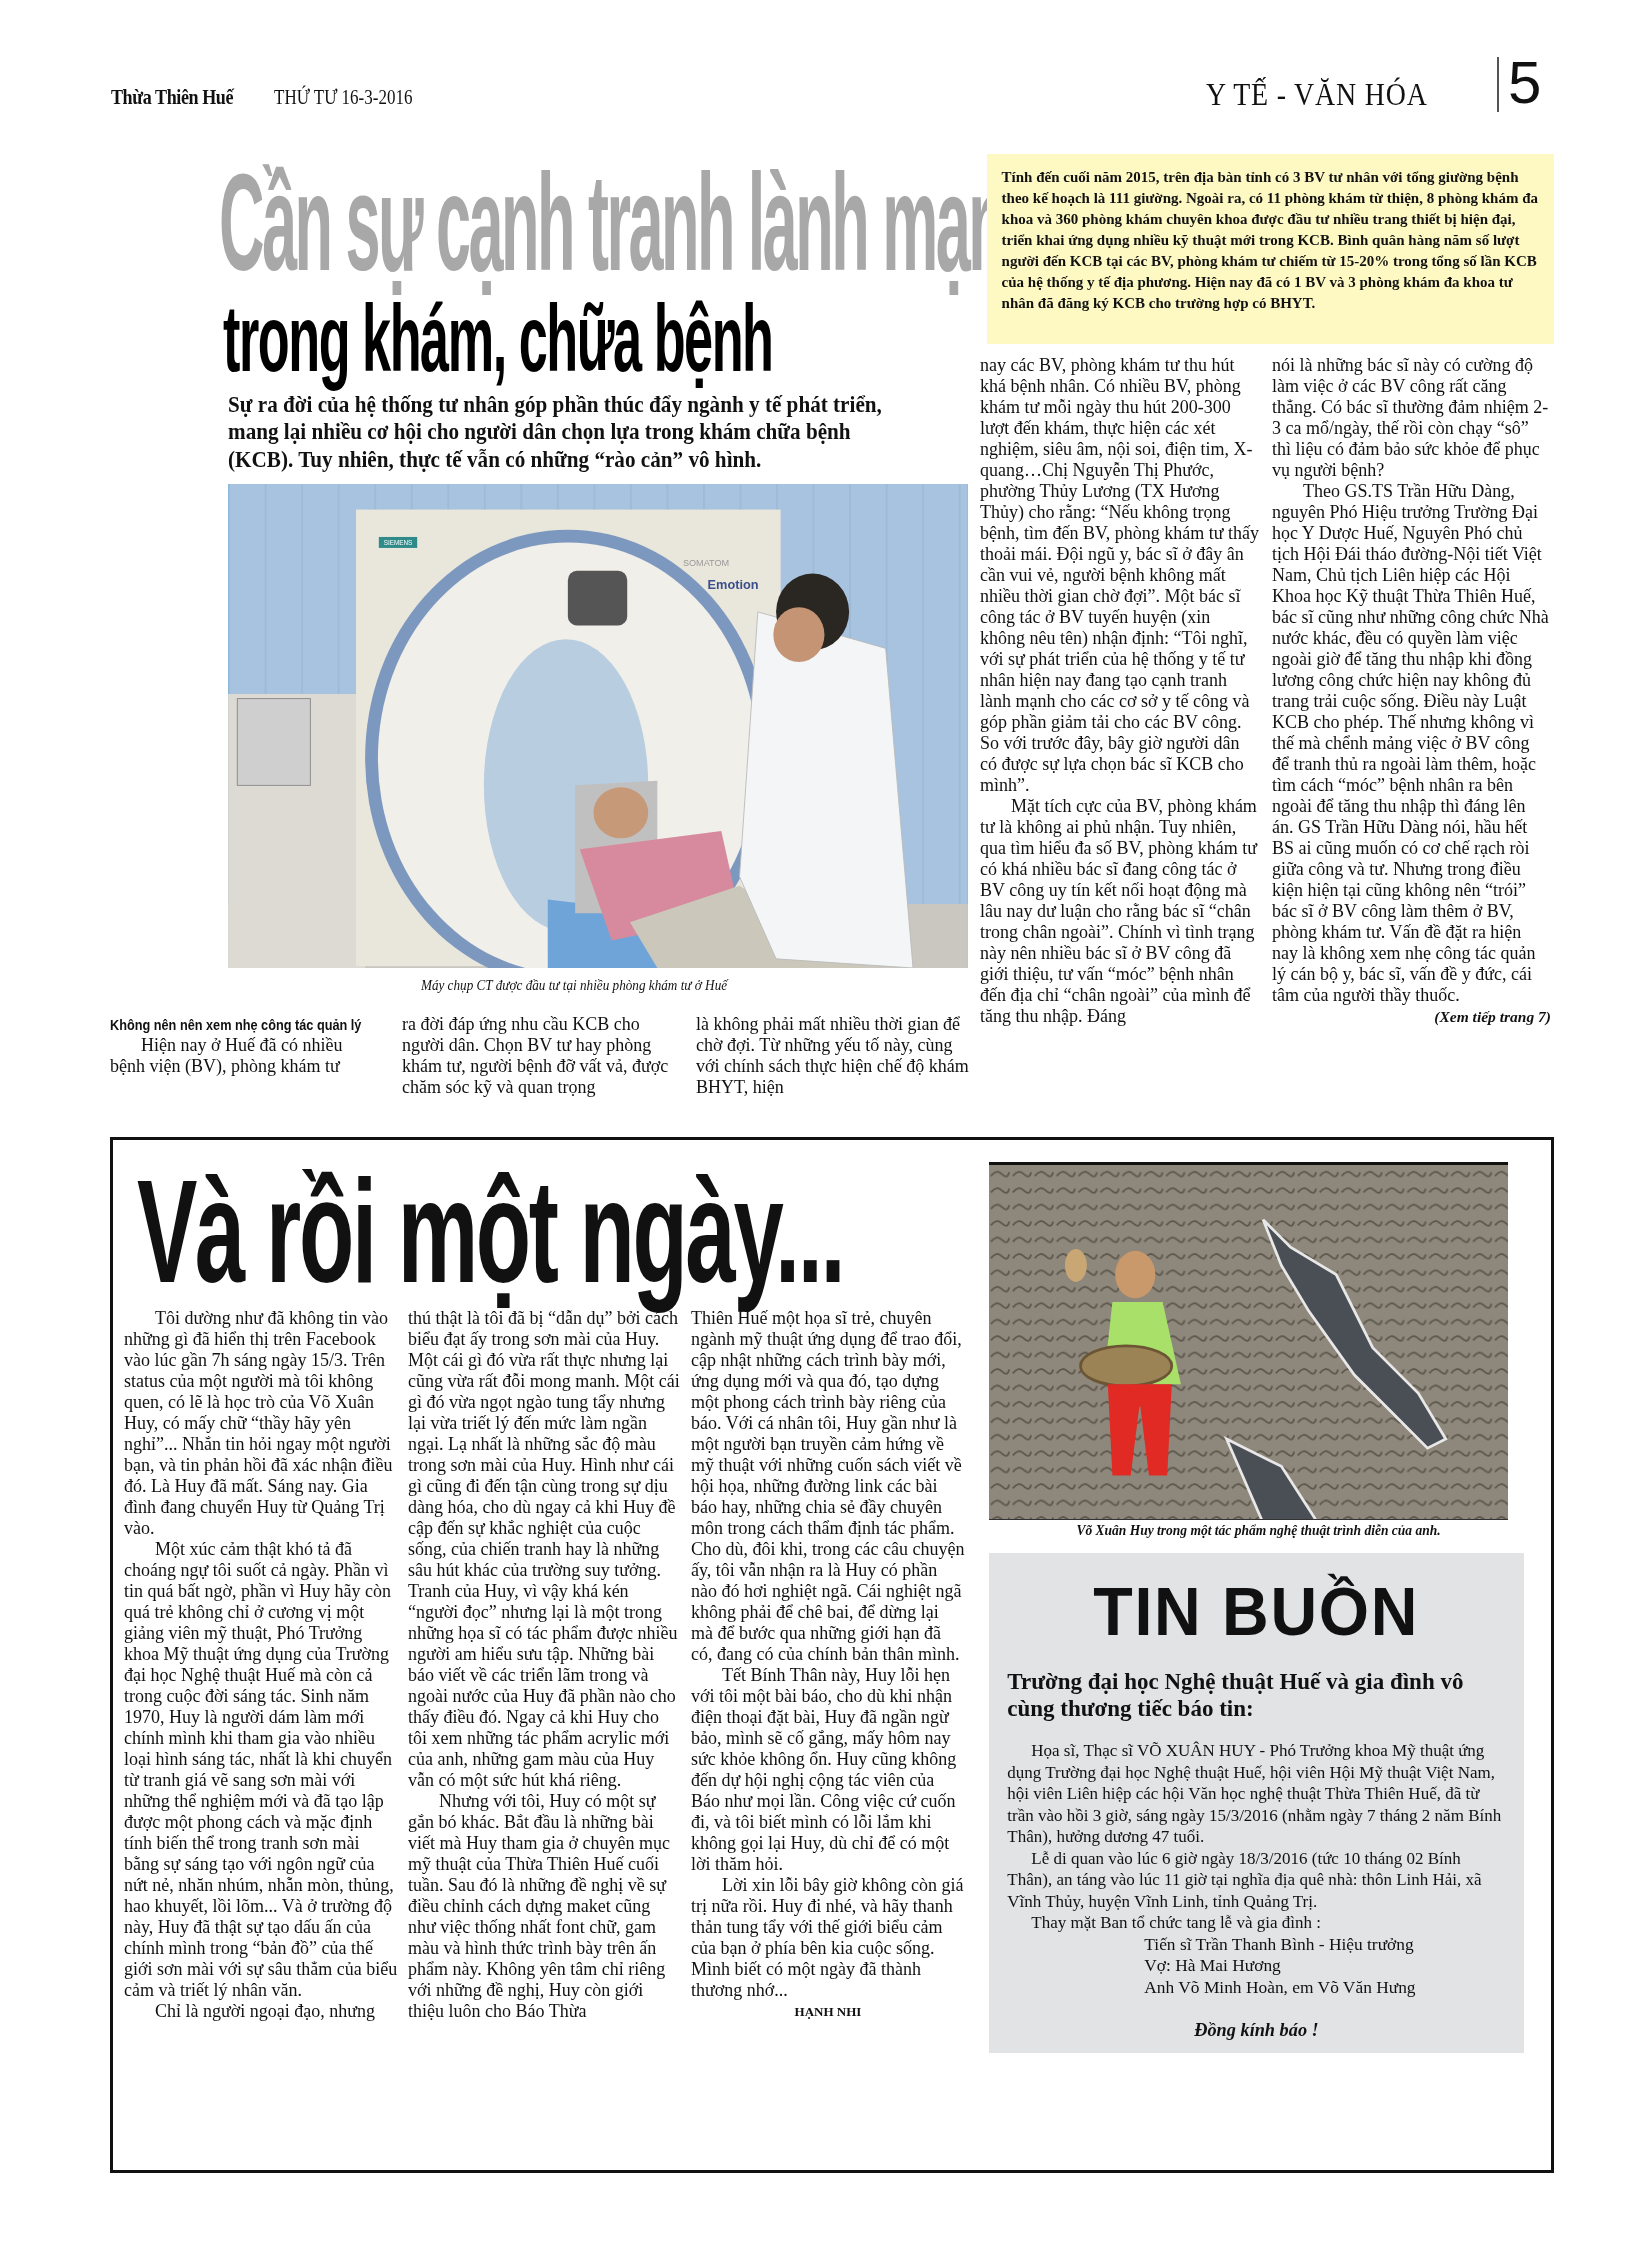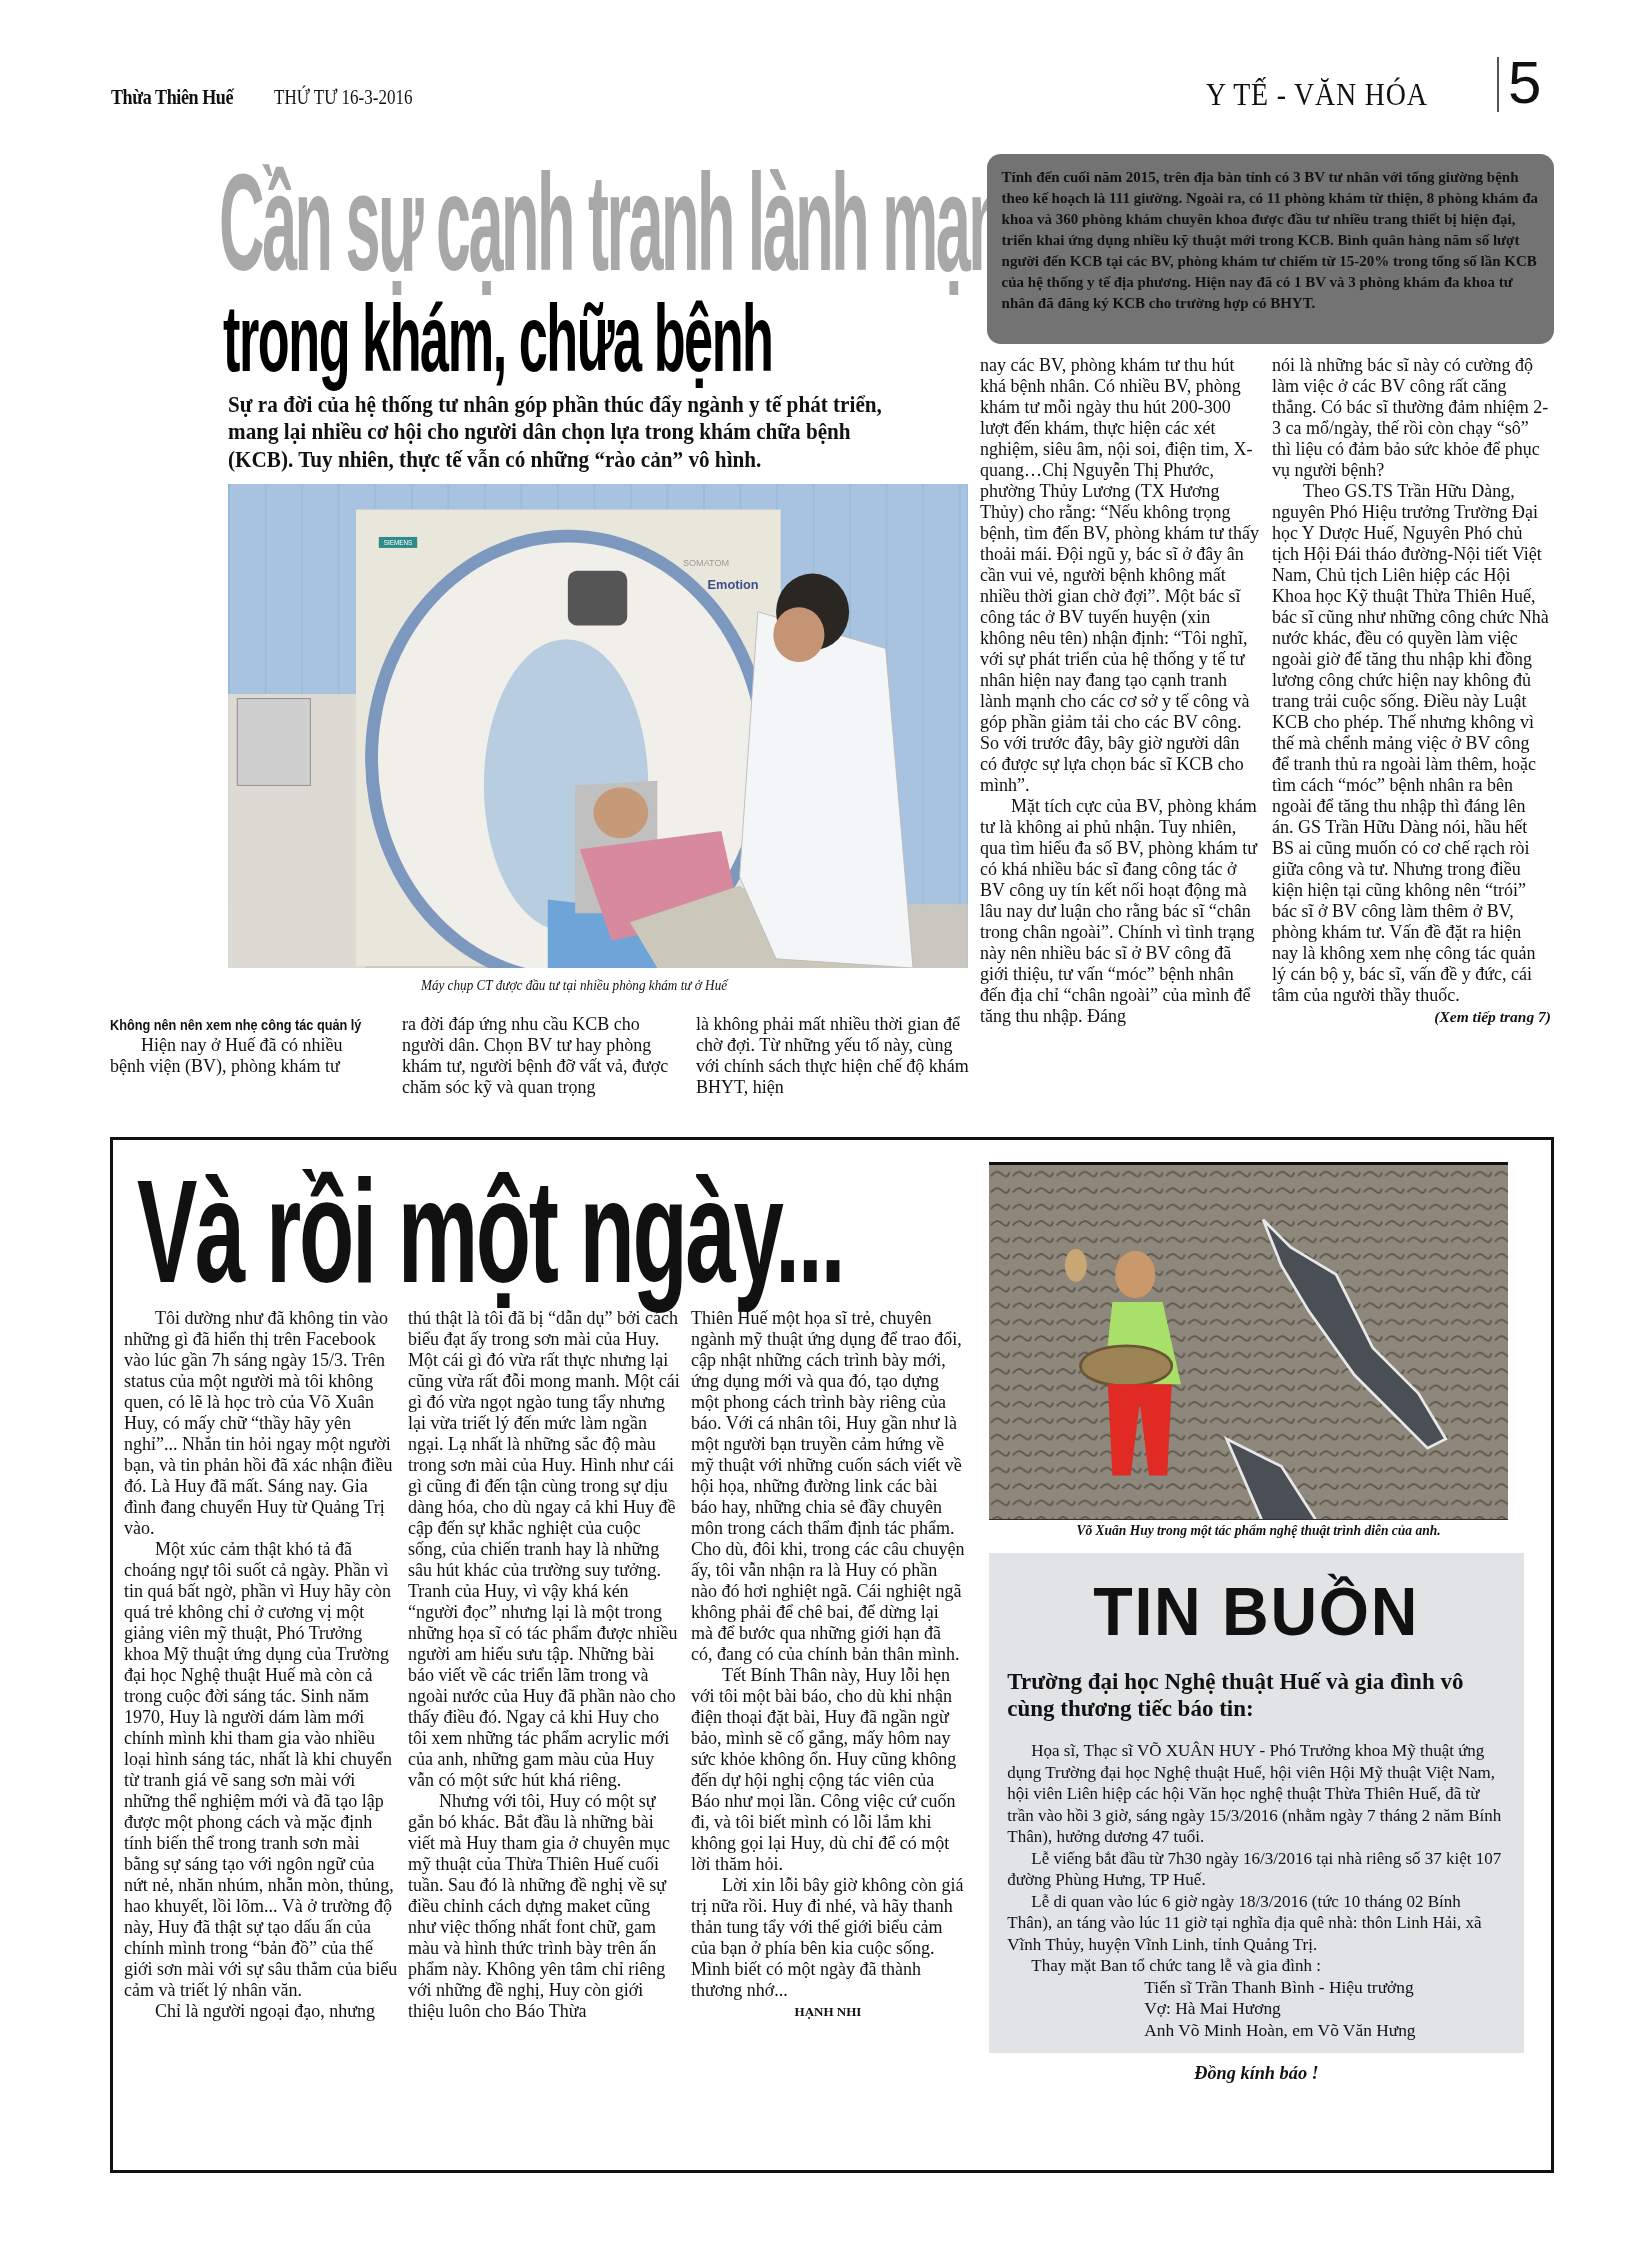--- a/index.html
+++ b/index.html
@@ -11,21 +11,21 @@
   .hdr-paper { left: 111px; top: 84px; font-family: "Liberation Serif", serif; font-weight: bold; font-size: 22px; transform: scaleX(0.82); transform-origin: left; letter-spacing: -0.5px; }
   .hdr-date { left: 274px; top: 86px; font-size: 20px; transform: scaleX(0.85); transform-origin: left; }
   .hdr-section { left: 1206px; top: 77px; font-size: 31px; letter-spacing: 0.9px; transform: scaleX(0.9); transform-origin: left; }
   .hdr-rule { left: 1497px; top: 57px; width: 1.8px; height: 55px; background: #555; }
   .hdr-page { left: 1508px; top: 53px; font-family: "Liberation Sans", sans-serif; font-size: 60px; line-height: 1; }
 
   
   .h1-gray { left: 219px; top: 154px; width: 758px; font-family: "Liberation Sans", sans-serif; font-weight: bold; font-size: 137px; line-height: 1; color: #a8a8a8; letter-spacing: -5.5px; transform: scaleX(0.46); transform-origin: left; white-space: nowrap; }
   .h1-black { left: 223px; top: 291px; font-family: "Liberation Sans", sans-serif; font-weight: bold; font-size: 95px; line-height: 1; color: #000; letter-spacing: -2.7px; transform: scaleX(0.55); transform-origin: left; white-space: nowrap; }
 
-  .summary-box { left: 987px; top: 154px; width: 567px; height: 190px; background: #737373; padding: 12.8px 14.6px 0 14.6px; font-weight: bold; font-size: 15px; line-height: 21px; border-radius: 14px; }
+  .summary-box { left: 987px; top: 154px; width: 567px; height: 190px; background: #fef9c3; padding: 12.8px 14.6px 0 14.6px; font-weight: bold; font-size: 15px; line-height: 21px; }
 
   .lede { left: 228px; top: 391px; width: 749px; font-weight: bold; font-size: 23px; line-height: 27.4px; transform: scaleX(0.92); transform-origin: left; }
 
   .photo-ct { left: 228px; top: 484px; width: 740px; height: 484px; overflow: hidden; background: #0ea5e9; }
   .caption-ct { left: 163px; top: 976px; width: 822px; text-align: center; font-style: italic; font-size: 15.5px; transform: scaleX(0.85); }
 
   .col { font-size: 18px; line-height: 21px; text-align: left; }
   .col p { text-indent: 31px; }
   .col p.noindent { text-indent: 0; }
   .sub-head { font-family: "Liberation Sans", sans-serif; font-weight: bold; font-size: 15.5px; line-height: 21px; transform: scaleX(0.82); transform-origin: left; width: 122%; }
@@ -163,21 +163,20 @@
     <ellipse cx="95" cy="110" rx="12" ry="18" fill="#c9a774"></ellipse>
   </svg>
 </div>
 <div class="abs caption-huy">Võ Xuân Huy trong một tác phẩm nghệ thuật trình diễn của anh.</div>
 
 <div class="abs obit">
   <div class="obit-title">TIN BUỒN</div>
   <div class="obit-sub">Trường đại học Nghệ thuật Huế và gia đình vô cùng thương tiếc báo tin:</div>
   <div class="obit-body">
     <p><span>Họa sĩ, Thạc sĩ </span><b>VÕ XUÂN HUY -</b><span> Phó Trưởng khoa Mỹ thuật ứng dụng Trường đại học Nghệ thuật Huế, hội viên Hội Mỹ thuật Việt Nam, hội viên Liên hiệp các hội Văn học nghệ thuật Thừa Thiên Huế, đã từ trần vào hồi </span><b>3</b><span> giờ, sáng ngày 15/3/2016 (nhằm ngày 7 tháng 2 năm Bính Thân), hưởng dương 47 tuổi.</span></p>
-    <p>Lễ viếng bắt đầu từ 7h30 ngày 16/3/2016 tại nhà riêng số 37 kiệt 107 đường Phùng Hưng, TP Huế.</p>
     <p>Lễ di quan vào lúc 6 giờ ngày 18/3/2016 (tức 10 tháng 02 Bính Thân), an táng vào lúc 11 giờ tại nghĩa địa quê nhà: thôn Linh Hải, xã Vĩnh Thủy, huyện Vĩnh Linh, tỉnh Quảng Trị.</p>
     <p>Thay mặt Ban tổ chức tang lễ và gia đình :</p>
     <div class="obit-sign">
       <div><span>Tiến sĩ </span><b>Trần Thanh Bình - Hiệu trưởng</b></div>
       <div><span>Vợ: </span><b>Hà Mai Hương</b></div>
       <div><span>Anh </span><b>Võ Minh Hoàn</b><span>, em </span><b>Võ Văn Hưng</b></div>
     </div>
     <div class="obit-close">Đồng kính báo !</div>
   </div>
 </div>

